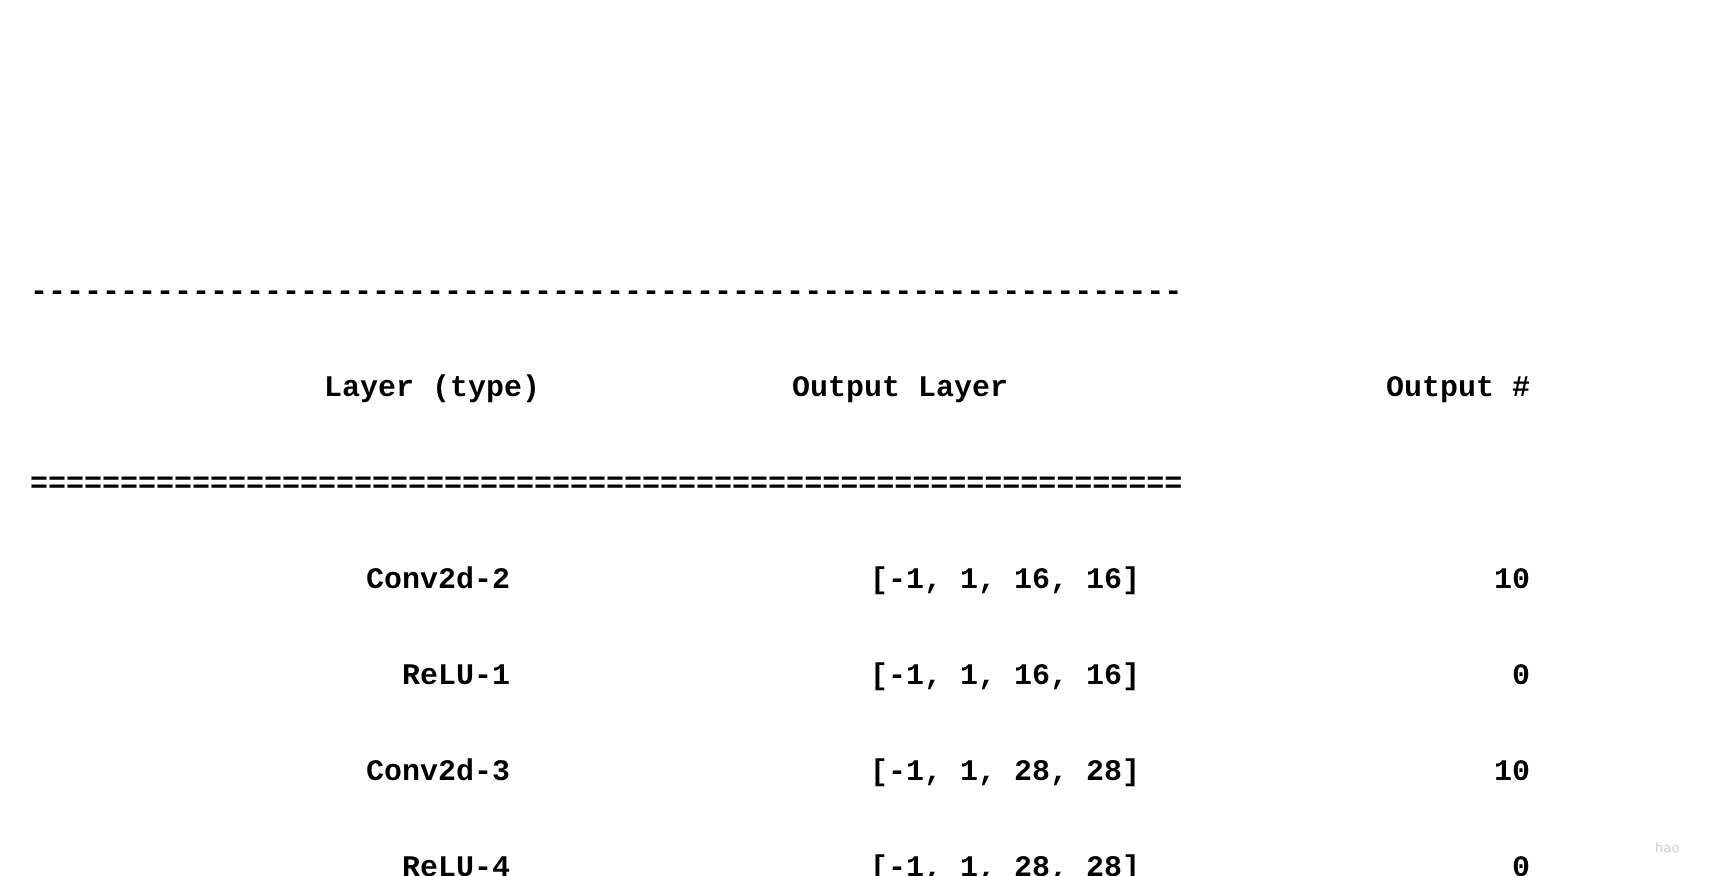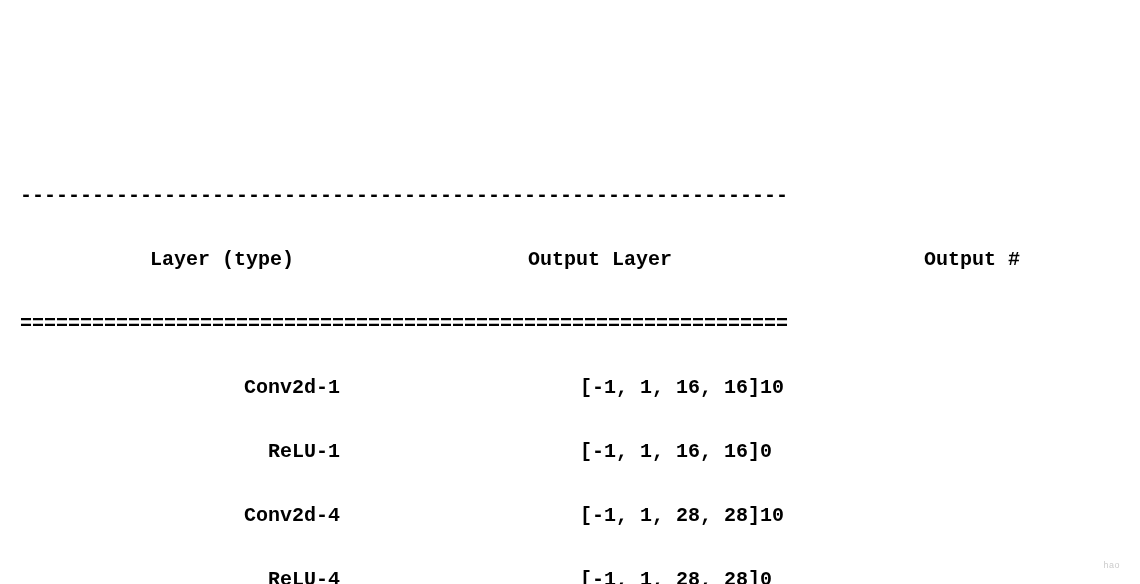--- a/index.html
+++ b/index.html
@@ -30,34 +30,35 @@
     .header-row {
       display: flex;
     }
     .col-layer {
       width: 340px;
       text-align: right;
       padding-right: 20px;
     }
     .col-layer-header {
       width: 340px;
-      text-align: left;
+      text-align: right;
       padding-left: 130px;
     }
     .col-shape {
       width: 400px;
       text-align: center;
     }
     .col-shape-header {
       width: 400px;
       text-align: center;
       padding-left: 80px;
     }
     .col-param {
       width: 280px;
+      text-align: right;
       padding-right: 20px;
     }
     .col-param-header {
       width: 280px;
       text-align: right;
       padding-right: 20px;
     }
     .data-row {
       display: flex;
     }
@@ -78,23 +79,23 @@
   </style>
 </head>
 <body>
 
 
 
 <div class="container">
 <div class="dashed-line">----------------------------------------------------------------</div>
 <div class="header-row"><span class="col-layer-header">Layer (type)</span><span class="col-shape-header">Output Layer</span><span class="col-param-header">Output #</span></div>
 <div class="double-line">================================================================</div>
-<div class="data-row"><span class="col-layer">Conv2d-1</span><span class="col-shape shape-val">[-1, 1, 16, 16]</span><span class="col-param">10</span></div>
+<div class="data-row"><span class="col-layer">Conv2d-2</span><span class="col-shape shape-val">[-1, 1, 16, 16]</span><span class="col-param">10</span></div>
 <div class="data-row"><span class="col-layer">ReLU-1</span><span class="col-shape shape-val">[-1, 1, 16, 16]</span><span class="col-param">0</span></div>
-<div class="data-row"><span class="col-layer">Conv2d-4</span><span class="col-shape shape-val">[-1, 1, 28, 28]</span><span class="col-param">10</span></div>
+<div class="data-row"><span class="col-layer">Conv2d-3</span><span class="col-shape shape-val">[-1, 1, 28, 28]</span><span class="col-param">10</span></div>
 <div class="data-row"><span class="col-layer">ReLU-4</span><span class="col-shape shape-val">[-1, 1, 28, 28]</span><span class="col-param">0</span></div>
 
 
 
 
 
 
 
 
 

